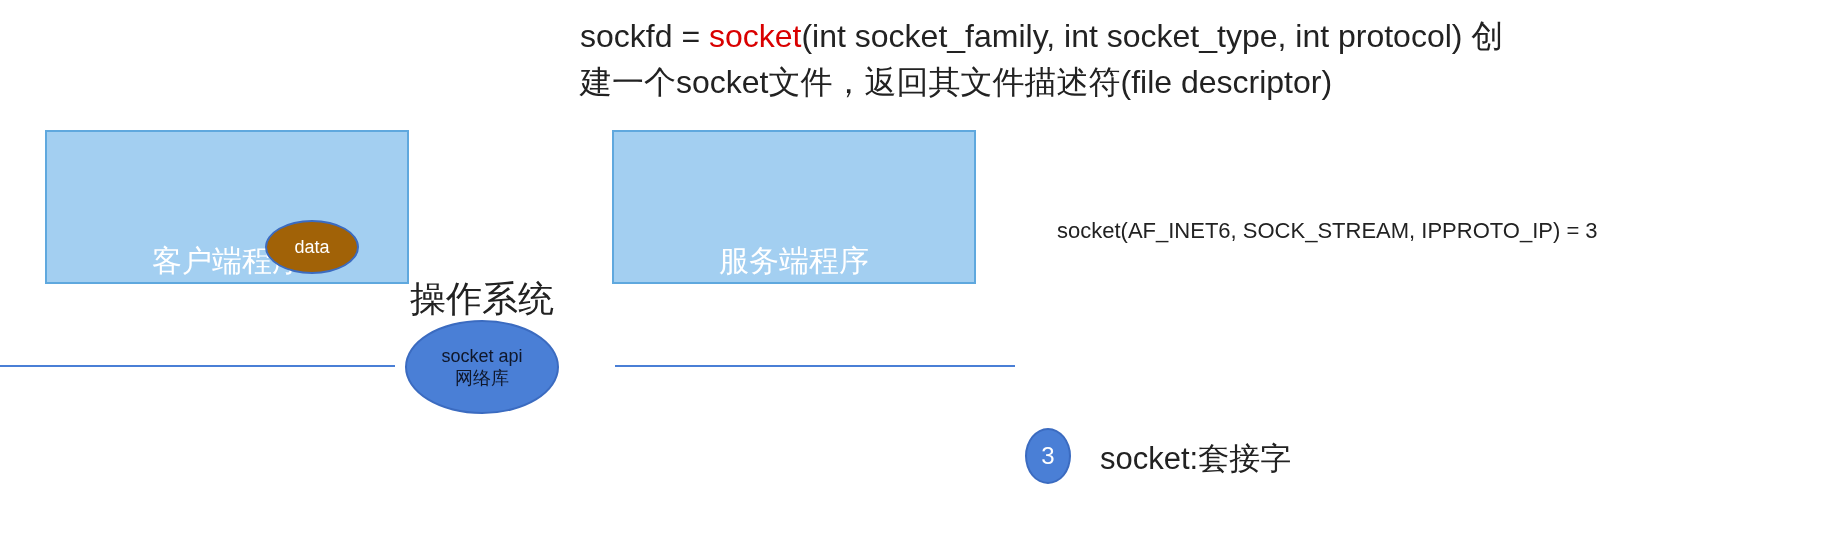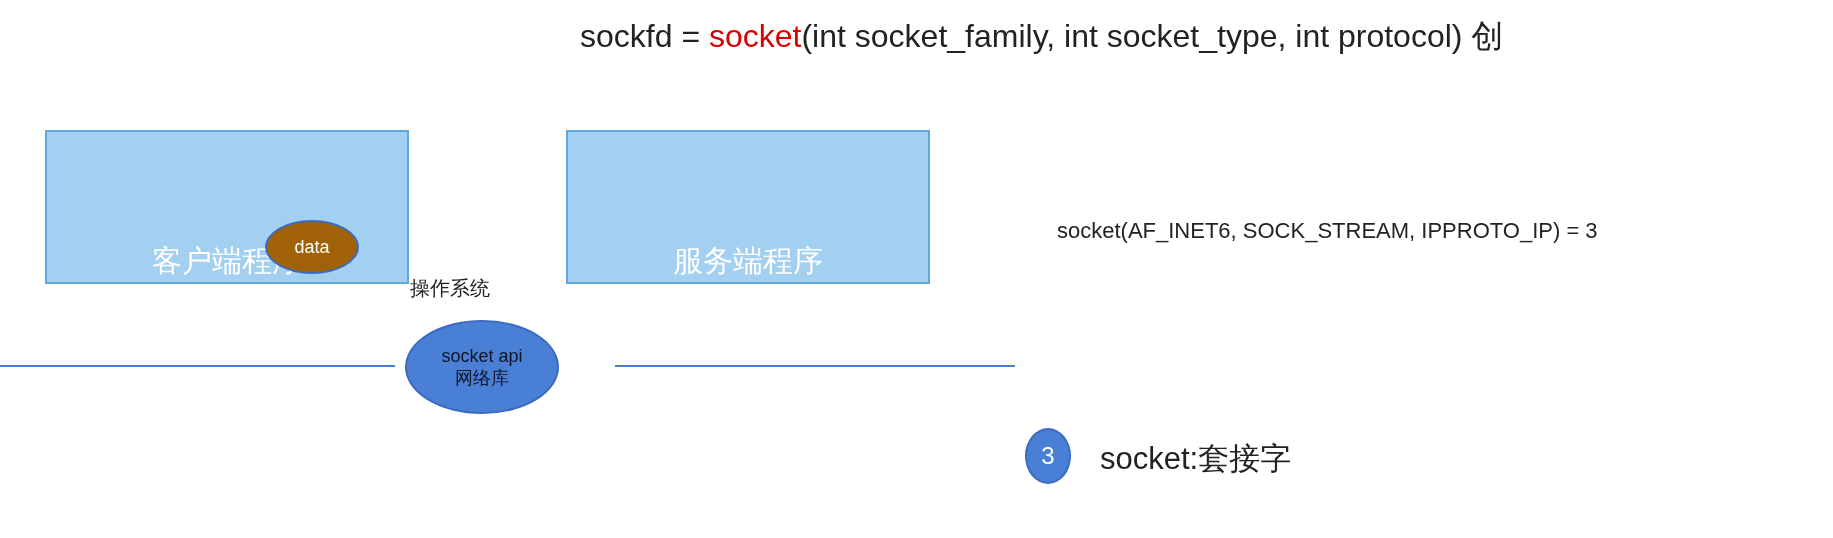--- a/index.html
+++ b/index.html
@@ -36,21 +36,21 @@
     font-size: 30px;
     font-weight: 400;
   }
   .client-box {
     left: 45px;
     top: 130px;
     width: 360px;
     height: 150px;
   }
   .server-box {
-    left: 566px;
+    left: 612px;
     top: 130px;
     width: 360px;
     height: 150px;
     font-family: Liberation Serif, serif;
   }
   .data-ellipse {
     position: absolute;
     left: 265px;
     top: 220px;
     width: 90px;
@@ -61,21 +61,21 @@
     display: flex;
     align-items: center;
     justify-content: center;
     color: #ffffff;
     font-size: 18px;
   }
   .os-label {
     position: absolute;
     left: 410px;
     top: 275px;
-    font-size: 20px;
+    font-size: 36px;
     color: #222;
   }
   .socket-api-ellipse {
     position: absolute;
     left: 405px;
     top: 320px;
     width: 150px;
     height: 90px;
     background: #4a7fd6;
     border: 2px solid #3b6bc0;
@@ -133,20 +133,21 @@
     top: 438px;
     font-size: 31px;
     color: #222;
   }
 </style>
 </head>
 <body>
 
 <div class="desc-line">
   <span>sockfd = </span><span class="desc-red">socket</span><span>(int socket_family, int socket_type, int protocol) 创</span><br>
+  <span>建一个socket文件，返回其文件描述符(file descriptor)</span>
 </div>
 
 <div class="box client-box">
   <span>客户端程序</span>
 </div>
 
 <div class="data-ellipse">
   <span>data</span>
 </div>
 

